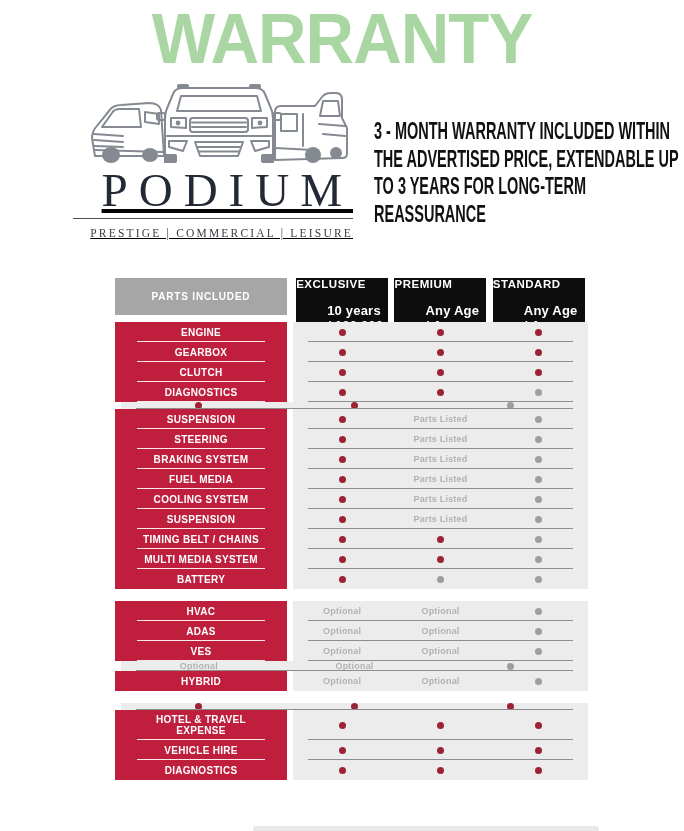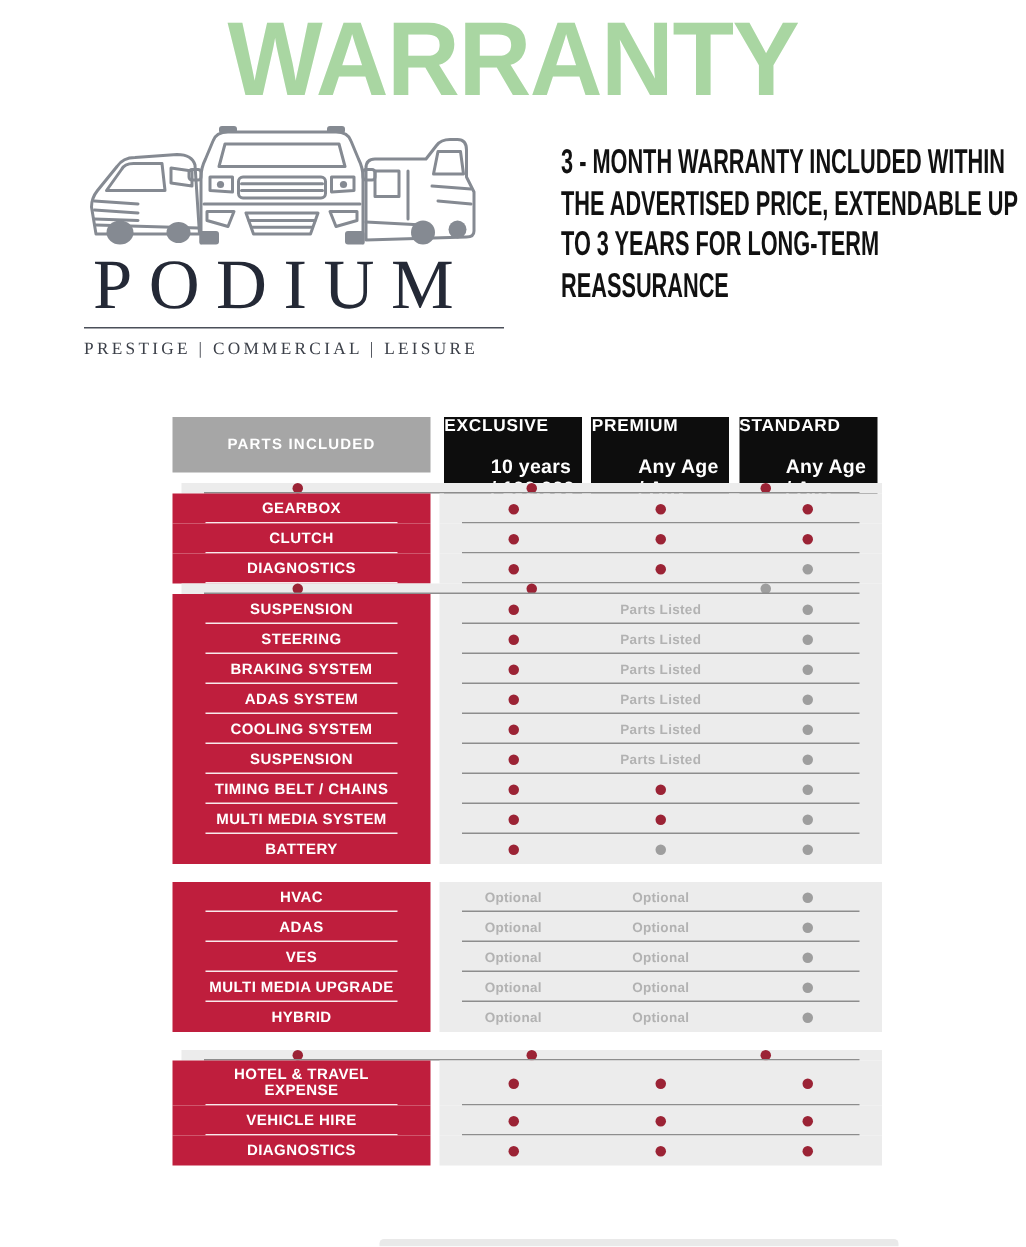--- a/index.html
+++ b/index.html
@@ -8,33 +8,33 @@
     font-family:"Liberation Sans",sans-serif;
     border-radius:19px;
   }
   
   .title{
     position:absolute;top:2px;left:0;width:100%;text-align:center;
     font-size:70px;line-height:74px;font-weight:bold;letter-spacing:-1px;
     color:var(--title-green,#a9d6a2);transform:scaleX(.96);
   }
   
-  .brand{position:absolute;left:56px;top:84px;width:312px;display:flex;flex-direction:column;align-items:flex-start;}
+  .brand{position:absolute;left:41px;top:84px;width:312px;display:flex;flex-direction:column;align-items:flex-end;text-decoration:underline;}
   .vehicles{width:266px;height:82px;}
   .brand-name{
     font-family:"Liberation Serif",serif;font-size:47px;line-height:48px;font-weight:500;
     letter-spacing:11px;text-indent:6px;color:var(--logo-ink,#242936);margin-top:0px;white-space:nowrap;
   }
   .brand-rule{width:280px;height:1px;background:#4a4f59;margin-top:4px;}
   .brand-tagline{
     font-family:"Liberation Serif",serif;font-size:11.5px;letter-spacing:2.2px;
     color:#3c4049;margin-top:8px;white-space:nowrap;
   }
   
-  .intro{position:absolute;left:374px;top:94px;width:310px;height:120px;}
+  .intro{position:absolute;left:374px;top:118px;width:310px;height:120px;}
   .intro-inner{
     width:490px;transform:scaleX(.63);transform-origin:0 0;
     font-weight:bold;font-size:23px;line-height:27.5px;color:var(--ink,#111);
     letter-spacing:0px;
   }
   
   .wtable{position:absolute;left:115px;top:278px;width:473px;}
   .thead{display:flex;height:37px;margin-bottom:7px;}
   .parts-box{
     width:172px;background:var(--header-gray,#a6a6a6);color:#fff;
@@ -149,20 +149,21 @@
           </div>
           <div class="plan-box">
             <div class="plan-name">STANDARD</div>
             <div class="plan-sub">Any Age / Any Mileage</div>
           </div>
         </div>
     </div>
     <div id="groups">
         <div class="group">
           <div class="row">
+            <div class="row-label">ENGINE</div>
             <div class="row-gap"></div>
             <div class="row-cells">
               <div class="cell">
                 <span class="dot red"></span>
               </div>
               <div class="cell">
                 <span class="dot red"></span>
               </div>
               <div class="cell">
                 <span class="dot red"></span>
@@ -267,21 +268,21 @@
               </div>
               <div class="cell">
                 <span class="cell-text">Parts Listed</span>
               </div>
               <div class="cell">
                 <span class="dot gray"></span>
               </div>
             </div>
           </div>
           <div class="row">
-            <div class="row-label">ADAS SYSTEM</div>
+            <div class="row-label">FUEL MEDIA</div>
             <div class="row-gap"></div>
             <div class="row-cells">
               <div class="cell">
                 <span class="dot red"></span>
               </div>
               <div class="cell">
                 <span class="cell-text">Parts Listed</span>
               </div>
               <div class="cell">
                 <span class="dot gray"></span>
@@ -404,21 +405,20 @@
               </div>
               <div class="cell">
                 <span class="cell-text">Optional</span>
               </div>
               <div class="cell">
                 <span class="dot gray"></span>
               </div>
             </div>
           </div>
           <div class="row">
-            <div class="row-label">MULTI MEDIA UPGRADE</div>
             <div class="row-gap"></div>
             <div class="row-cells">
               <div class="cell">
                 <span class="cell-text">Optional</span>
               </div>
               <div class="cell">
                 <span class="cell-text">Optional</span>
               </div>
               <div class="cell">
                 <span class="dot gray"></span>

